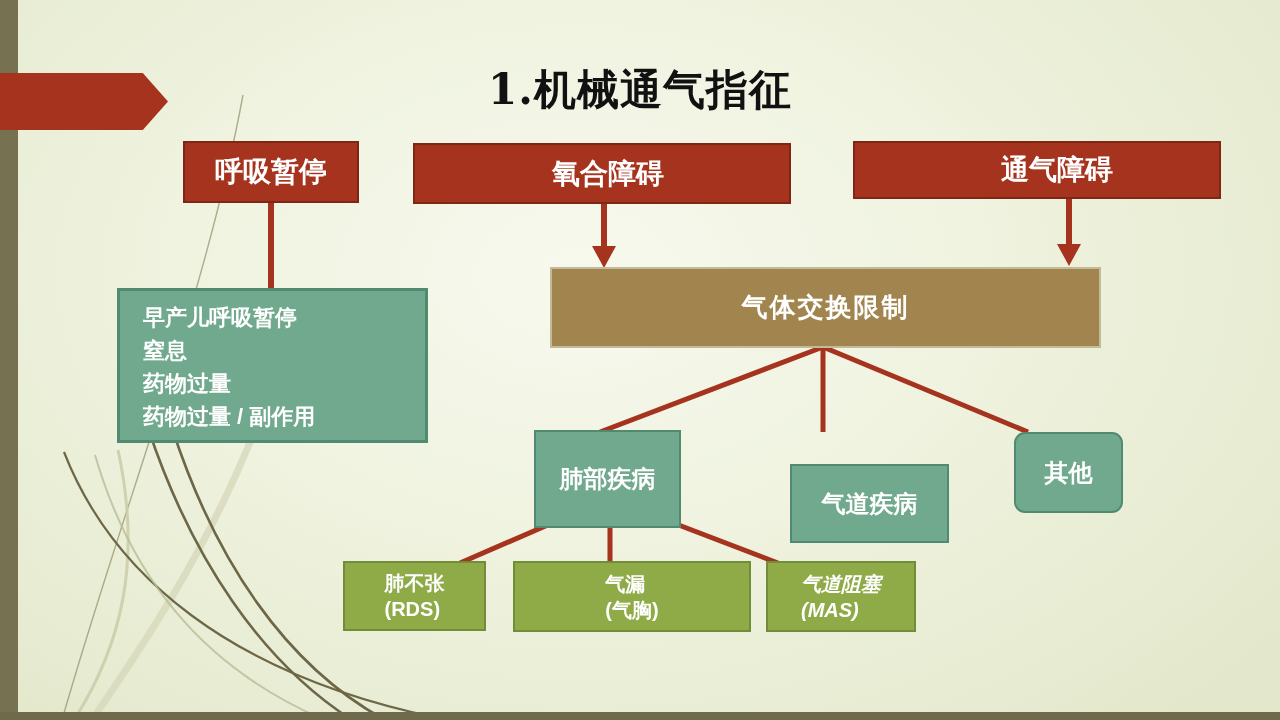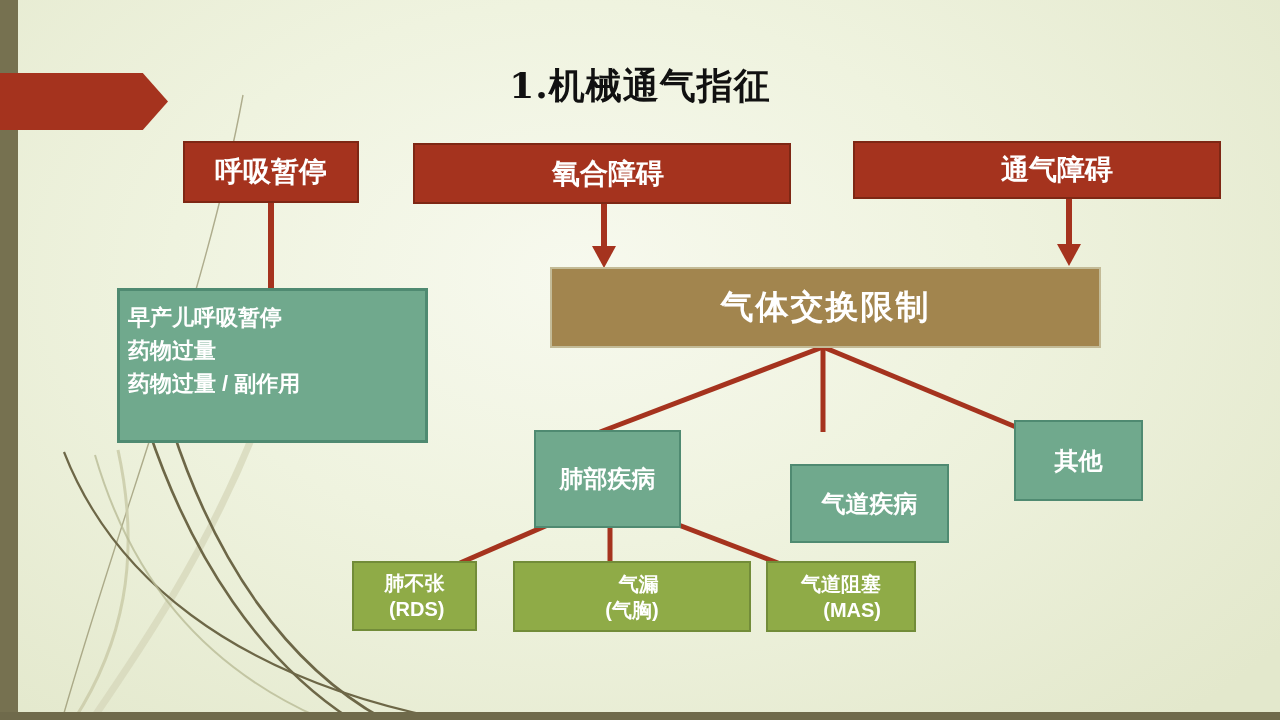--- a/index.html
+++ b/index.html
@@ -10,35 +10,35 @@
   }
   .abs{position:absolute;}
   #left-bar{left:0;top:0;width:18px;height:720px;background:#767150;}
   #bottom-bar{left:0;top:712px;width:1280px;height:8px;background:#6f6a4b;}
   #corner-arrow{
     left:0;top:73px;width:168px;height:57px;background:#a5331e;
     clip-path:polygon(0 0, 85% 0, 100% 50%, 85% 100%, 0 100%);
   }
   #title{
     left:0;top:62px;width:1280px;text-align:center;
-    font-family:"DejaVu Serif", serif;font-weight:bold;font-size:36px;color:#111;
+    font-family:"DejaVu Serif", serif;font-weight:bold;font-size:42px;color:#111;
     letter-spacing:1px;
   }
   .box{
     display:flex;align-items:center;justify-content:center;
-    color:#fff;font-weight:bold;text-align:right;box-sizing:border-box;
+    color:#fff;font-weight:bold;text-align:left;box-sizing:border-box;
   }
   .red-box{background:#a5331e;border:2px solid #7e2714;font-size:28px;}
   .teal-box{background:#70a98d;border:2px solid #4f8a71;}
-  .brown-box{background:#a2854e;border:2px solid #c3bb97;font-size:33px;letter-spacing:2px;}
+  .brown-box{background:#a2854e;border:2px solid #c3bb97;font-size:26px;letter-spacing:2px;}
   .green-box{background:#8fab47;border:2px solid #728c39;font-size:20px;line-height:1.3;}
   #causes-box{
     background:#70a98d;border:3px solid #4f8a71;box-sizing:border-box;
     color:#fff;font-weight:bold;font-size:22px;line-height:1.5;
-    padding:10px 8px;
+    padding:10px 23px;
   }
   #connectors, #curves{left:0;top:0;pointer-events:none;}
   .mid-box{font-size:24px;}
 </style>
 </head>
 <body>
 
 <div id="stage">
 
   <svg id="curves" class="abs" width="1280" height="720">
@@ -78,50 +78,51 @@
   </div>
   <div class="abs box red-box" style="left:413px;top:143px;width:378px;height:61px;padding-left:12px;">
     <span>氧合障碍</span>
   </div>
   <div class="abs box red-box" style="left:853px;top:141px;width:368px;height:58px;padding-left:40px;">
     <span>通气障碍</span>
   </div>
 
   <div id="causes-box" class="abs" style="left:117px;top:288px;width:311px;height:155px;">
     <div>早产儿呼吸暂停</div>
+    <div>窒息</div>
     <div>药物过量</div>
     <div>药物过量 / 副作用</div>
   </div>
 
   <div class="abs box brown-box" style="left:550px;top:267px;width:551px;height:81px;">
     <span>气体交换限制</span>
   </div>
 
   <div class="abs box teal-box mid-box" style="left:534px;top:430px;width:147px;height:98px;">
     <span>肺部疾病</span>
   </div>
   <div class="abs box teal-box mid-box" style="left:790px;top:428px;width:159px;height:79px;margin-top:36px;">
     <span>气道疾病</span>
   </div>
-  <div class="abs box teal-box mid-box" style="left:1014px;top:420px;width:129px;height:81px;">
+  <div class="abs box teal-box mid-box" style="left:1014px;top:432px;width:109px;height:81px;border-radius:11px;">
     <span>其他</span>
   </div>
 
-  <div class="abs box green-box" style="left:343px;top:561px;width:125px;height:70px;margin-left:9px;">
+  <div class="abs box green-box" style="left:343px;top:561px;width:143px;height:70px;">
     <span>
       <span style="display:block">肺不张</span>
       <span style="display:block">(RDS)</span>
     </span>
   </div>
   <div class="abs box green-box" style="left:513px;top:561px;width:238px;height:71px;">
     <span>
       <span style="display:block">气漏</span>
       <span style="display:block">(气胸)</span>
     </span>
   </div>
-  <div class="abs box green-box" style="left:766px;top:561px;width:150px;height:71px;">
+  <div class="abs box green-box" style="left:766px;top:561px;width:150px;height:71px;font-style:italic;">
     <span>
       <span style="display:block">气道阻塞</span>
       <span style="display:block">(MAS)</span>
     </span>
   </div>
 
 </div>
 
 </body></html>

